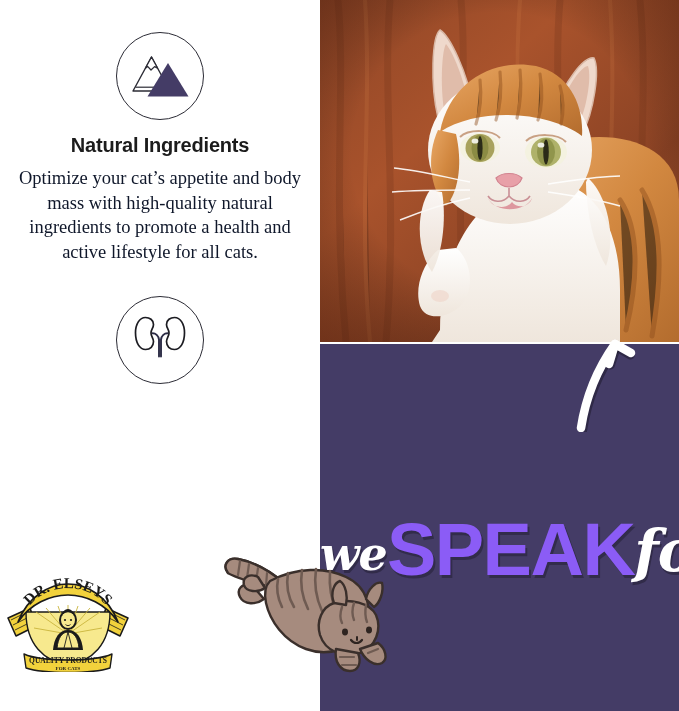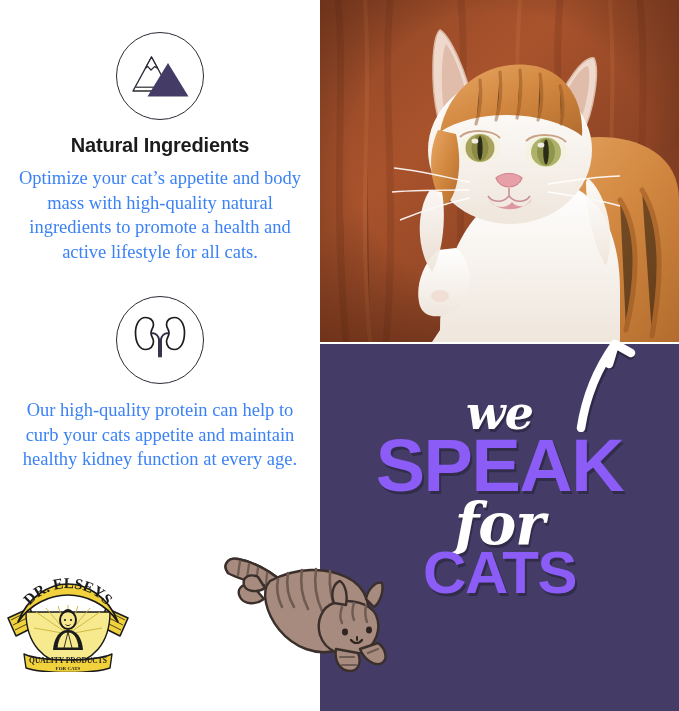--- a/index.html
+++ b/index.html
@@ -33,21 +33,21 @@
     font-weight:bold;
     font-size:20px;
     color:#1c1c1c;
     letter-spacing:-0.2px;
     margin-bottom:9px;
   }
   .feature-body {
     font-family:"Liberation Serif", serif;
     font-size:18.5px;
     line-height:1.33;
-    color:#3b82f6;
+    color:#0f172a;
     padding:0 14px;
   }
 
   
   .logo-wrap {
     position:absolute; left:6px; top:578px;
     width:124px; height:94px;
   }
   .logo-wrap svg { display:block; }
 
@@ -68,21 +68,21 @@
 
   
   .arrow-wrap {
     position:absolute; left:575px; top:320px; width:80px; height:112px;
     pointer-events:none;
   }
 
   
   .slogan {
     position:absolute; left:0; top:344px; width:359px; height:367px;
-    display:flex; flex-direction:column; align-items:center;
+    display:flex; flex-direction:row; align-items:center;
     padding-top:46px;
   }
   .script {
     font-family:"DejaVu Serif", serif;
     font-style:italic;
     font-weight:bold;
     color:#ffffff;
     text-shadow:1.5px 2.5px 0 rgba(0,0,0,0.28);
     line-height:1;
   }
@@ -134,21 +134,20 @@
         <svg width="54" height="48" viewBox="0 0 54 48" aria-hidden="true">
 
           <path d="M20.5 8.5 C20.5 3.8 16.6 1.5 12.4 1.5 C6.6 1.5 2.5 8.0 2.5 16.8 C2.5 26.6 6.6 33.5 12.6 33.5 C17.2 33.5 20.5 30.2 20.5 25.6 C20.5 22.2 18.0 20.6 18.0 17.0 C18.0 13.4 20.5 12.0 20.5 8.5 Z" fill="none" stroke="#1c1c22" stroke-width="1.7"></path>
 
           <path d="M33.5 8.5 C33.5 3.8 37.4 1.5 41.6 1.5 C47.4 1.5 51.5 8.0 51.5 16.8 C51.5 26.6 47.4 33.5 41.4 33.5 C36.8 33.5 33.5 30.2 33.5 25.6 C33.5 22.2 36.0 20.6 36.0 17.0 C36.0 13.4 33.5 12.0 33.5 8.5 Z" fill="none" stroke="#1c1c22" stroke-width="1.7"></path>
 
           <path d="M19.6 17.2 C22.6 17.2 25.4 19.8 26.0 23.5 L26.0 40.5" fill="none" stroke="#2b2b45" stroke-width="1.9" stroke-linecap="round"></path>
           <path d="M34.4 17.2 C31.4 17.2 28.6 19.8 28.0 23.5 L28.0 40.5" fill="none" stroke="#2b2b45" stroke-width="1.9" stroke-linecap="round"></path>
         </svg>
       </div>
-      <div class="feature-body">Our high-quality protein can help to curb your cats appetite and maintain healthy kidney function at every age.</div>
     </div>
 
     <div class="logo-wrap">
       <svg width="124" height="94" viewBox="0 0 124 94" aria-hidden="true">
         <defs>
           <path id="arcpath" d="M 16 50 A 46 40 0 0 1 108 50"></path>
         </defs>
 
         <path d="M2 40 L24 30 L30 48 L10 58 Z" fill="#F2D23C" stroke="#1a1a1a" stroke-width="1.6" stroke-linejoin="round"></path>
         <path d="M5 42 L23 33 M7 47 L25 38 M9 52 L27 43" stroke="#1a1a1a" stroke-width="0.8"></path>

